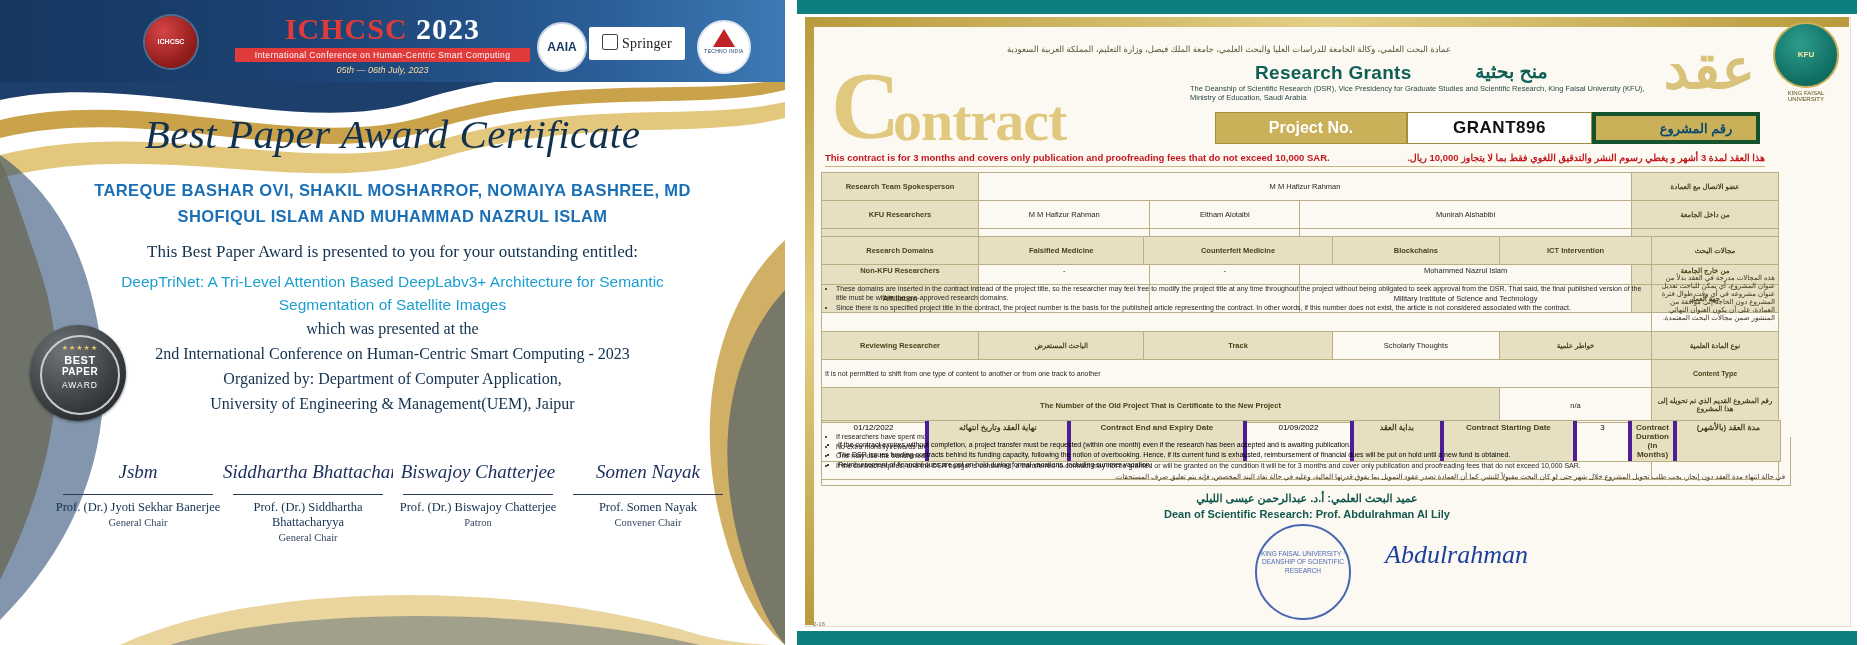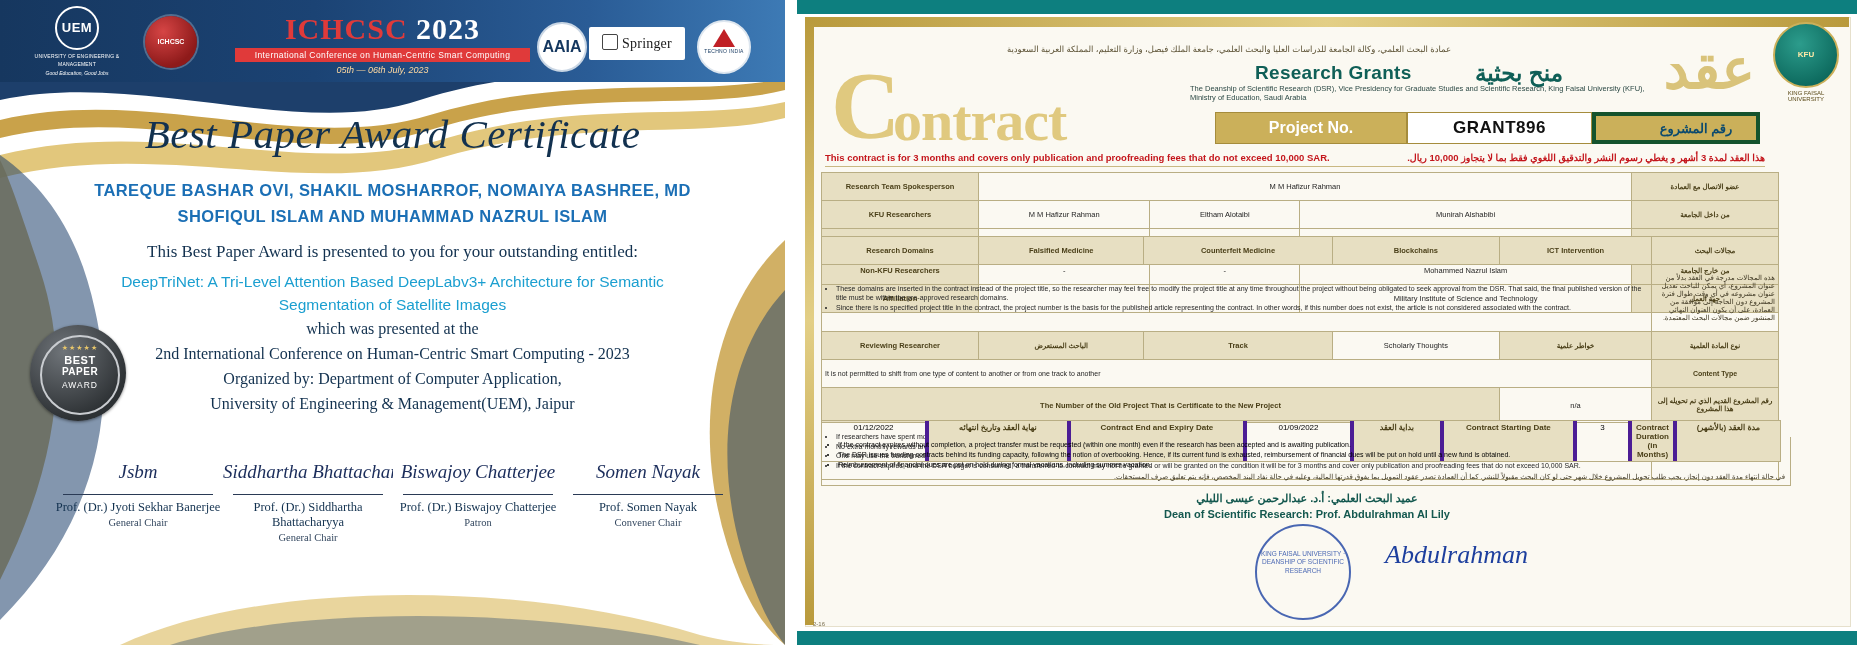--- a/index.html
+++ b/index.html
@@ -112,21 +112,21 @@
     font-size: 9px;
     font-style: italic;
   }
   .aaia-logo {
     position: absolute;
     left: 537px; top: 22px;
     width: 46px; height: 46px;
     border-radius: 50%;
     background: #ffffff;
     color: #14375f;
-    font-size: 16px;
+    font-size: 12px;
     font-weight: bold;
     text-align: center;
     line-height: 46px;
     border: 2px solid #c9d6e4;
   }
   .springer-logo {
     position: absolute;
     left: 589px; top: 27px;
     width: 96px; height: 33px;
     background: #ffffff;
@@ -404,21 +404,21 @@
     position: absolute;
     left: 470px; top: 62px;
     font-size: 19px;
     font-weight: bold;
     color: #0f5f57;
     letter-spacing: .3px;
   }
   .c-rg-ar {
     position: absolute;
     left: 690px; top: 60px;
-    font-size: 23px;
+    font-size: 19px;
     font-weight: bold;
     color: #0f5f57;
     direction: rtl;
   }
   .c-rg-sub {
     position: absolute;
     left: 405px; top: 84px;
     width: 470px;
     font-size: 7.5px;
     color: #2d4a46;
@@ -610,25 +610,20 @@
       <path d="M0,520 C60,400 70,300 40,210 C20,150 10,120 0,100 L0,585 Z" fill="#c9a24a" opacity="0.85"></path>
       <path d="M0,560 C90,470 120,360 95,250 C80,180 50,130 0,95 L0,585 Z" fill="#1d3f6b" opacity="0.55"></path>
       <path d="M785,180 C700,260 690,400 740,520 C755,555 770,572 785,585 L785,180 Z" fill="#c9a24a" opacity="0.85"></path>
       <path d="M785,230 C720,300 710,420 755,530 C765,556 775,572 785,585 L785,230 Z" fill="#1d3f6b" opacity="0.5"></path>
       <path d="M120,585 C260,520 520,520 700,575 C730,583 760,585 785,585 L0,585 Z" fill="#e2c77c" opacity="0.75"></path>
       <path d="M170,585 C300,545 540,548 700,585 L0,585 Z" fill="#1d3f6b" opacity="0.35"></path>
     </svg>
 
     <div class="cert-header">
       <div class="cert-header-inner">
-        <div class="uem-logo">
-          <div class="uem-circle">UEM</div>
-          <div class="uem-name">UNIVERSITY OF ENGINEERING &amp; MANAGEMENT</div>
-          <div class="uem-tag">Good Education, Good Jobs</div>
-        </div>
 
         <div class="ichcsc-badge">ICHCSC</div>
 
         <div class="conf-title-block">
           <div class="conf-title">
             <span class="t-red">ICHCSC</span>
             <span class="t-white">2023</span>
           </div>
           <div class="conf-sub">International Conference on Human-Centric Smart Computing</div>
           <div class="conf-dates">05th — 06th July, 2023</div>

